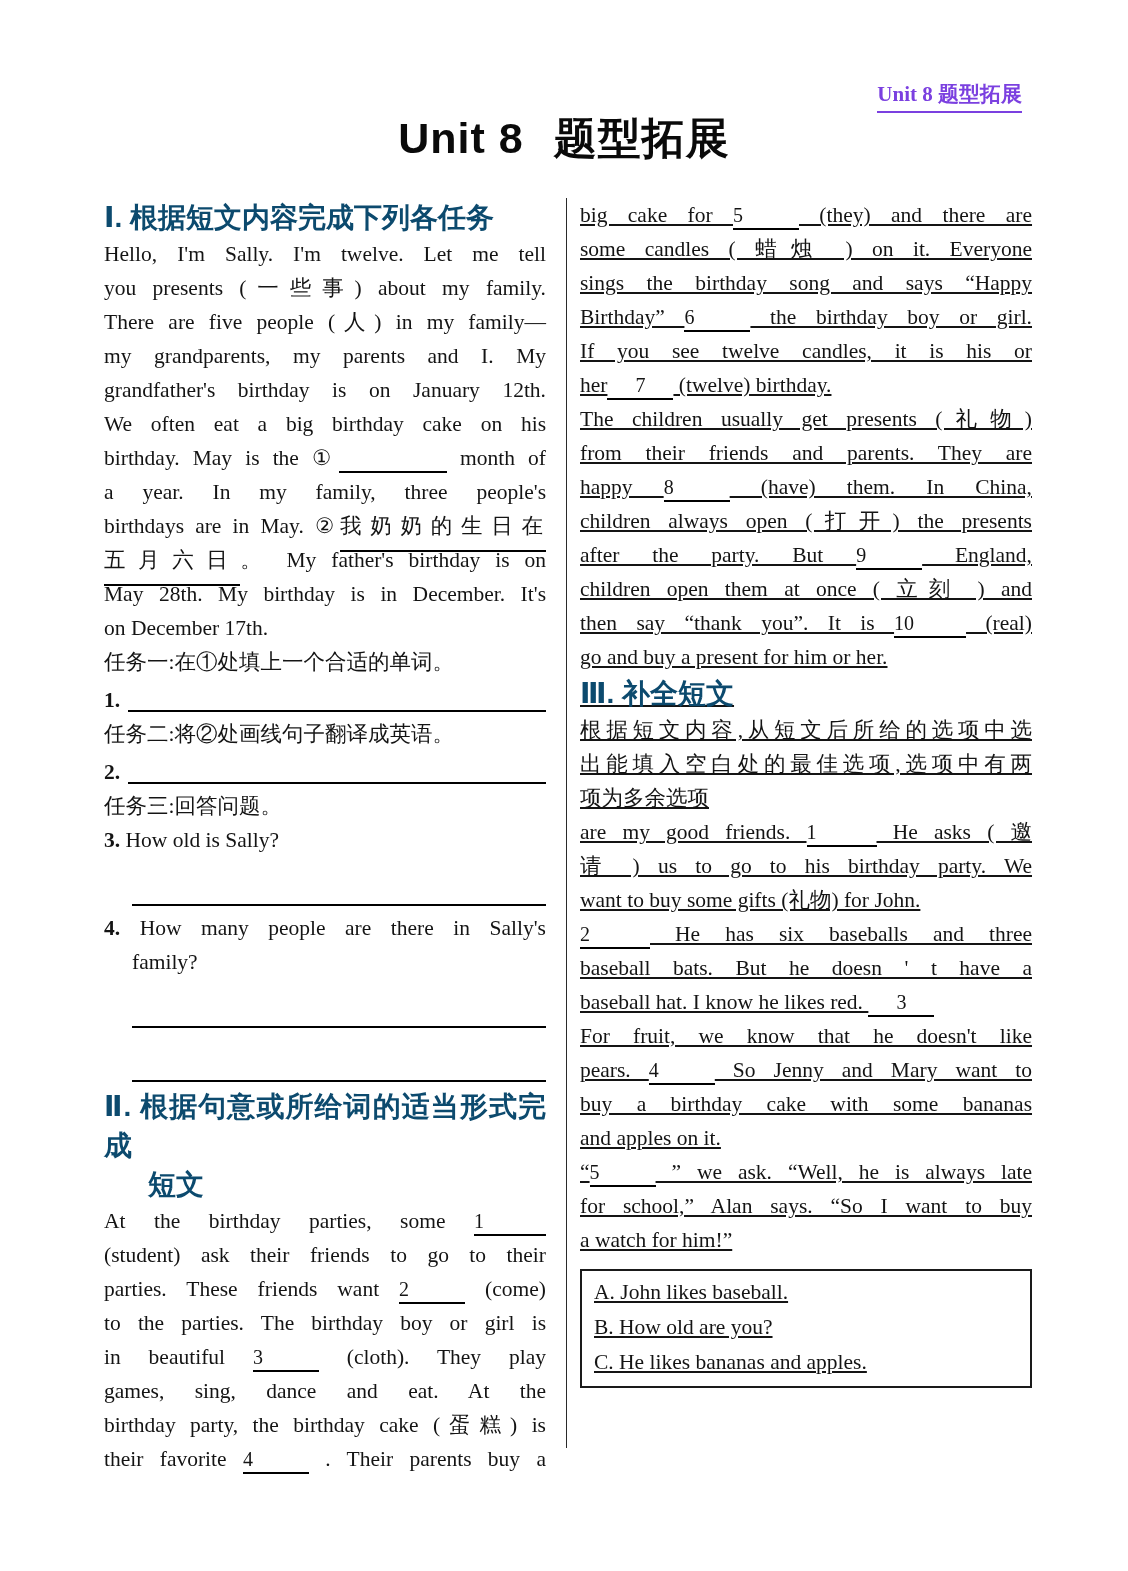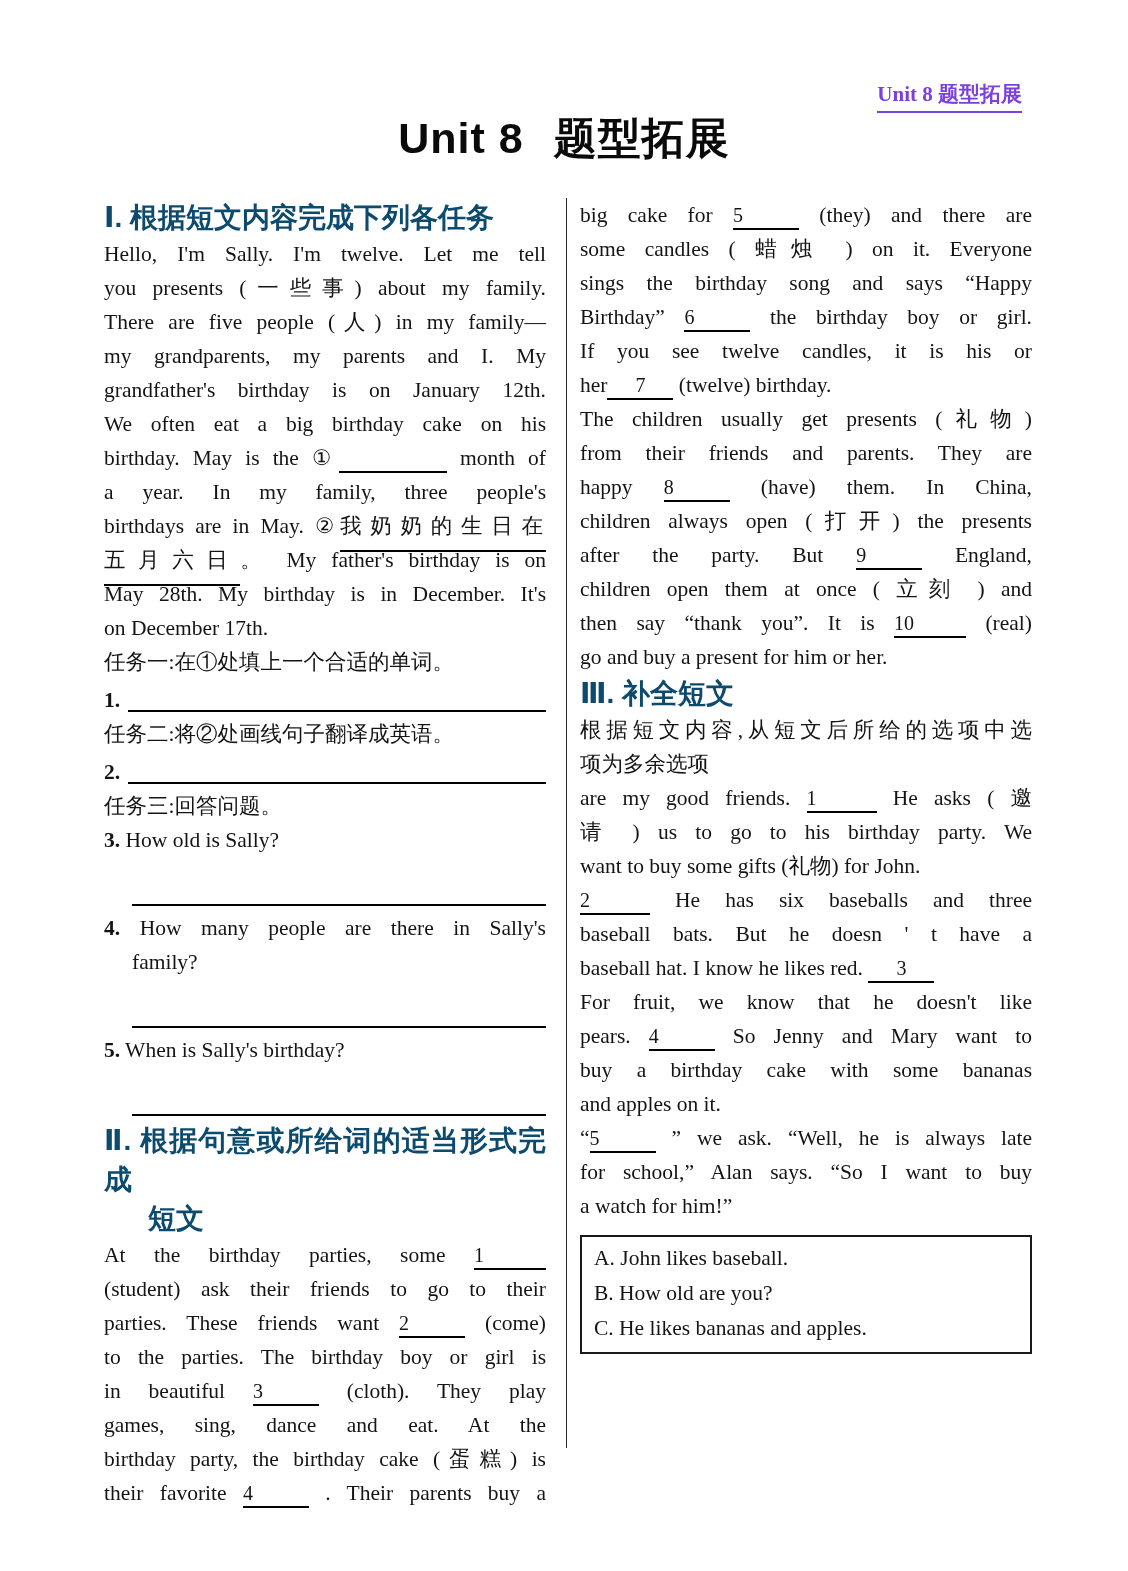--- a/index.html
+++ b/index.html
@@ -15,21 +15,21 @@
   }
   .main-title{
     position:absolute;top:110px;left:0;width:100%;text-align:center;
     font-family:"Liberation Sans","DejaVu Sans",sans-serif;
     font-weight:bold;font-size:43px;color:#0a0a0a;letter-spacing:1px;
   }
   .main-title .cn{margin-left:30px;}
   .divider{position:absolute;left:566px;top:198px;width:1px;height:1250px;background:#2a2a2a;}
   .col{position:absolute;top:198px;font-size:21.5px;line-height:34px;}
   .col-left{left:104px;width:442px;}
-  .col-right{left:580px;width:452px;}
+  .col-right{left:580px;width:452px;text-decoration:underline;}
   .line{min-height:34px;white-space:normal;}
   .just{text-align:justify;text-align-last:justify;}
   .sec{
     font-family:"Liberation Sans","DejaVu Sans",sans-serif;
     font-weight:bold;font-size:28px;line-height:39px;color:#0c4a6e;
   }
   .bd{font-weight:bold;}
   .blank{
     display:inline-block;text-align:center;border-bottom:2px solid #000;
     font-size:20px;line-height:24px;height:25px;vertical-align:baseline;
@@ -82,21 +82,20 @@
       <div class="line p">任务三:回答问题。</div>
       <div class="line p"><span class="bd">3.</span> How old is Sally?</div>
       <div class="line ufill">
         <span class="fill"></span>
       </div>
       <div class="line p just"><span class="bd">4.</span> How many people are there in Sally's</div>
       <div class="line p" style="padding-left: 28px;">family?</div>
       <div class="line ufill">
         <span class="fill"></span>
       </div>
-      <div class="line p"><span class="bd">5.</span> When is Sally's birthday?</div>
       <div class="line ufill">
         <span class="fill"></span>
       </div>
       <div class="line sec just">Ⅱ. 根据句意或所给词的适当形式完成</div>
       <div class="line sec" style="padding-left: 44px;">短文</div>
       <div class="line p just">At the birthday parties, some <span class="blank" style="width: 72px;">1</span></div>
       <div class="line p just">(student) ask their friends to go to their</div>
       <div class="line p just">parties. These friends want <span class="blank" style="width: 66px;">2</span> (come)</div>
       <div class="line p just">to the parties. The birthday boy or girl is</div>
       <div class="line p just">in beautiful <span class="blank" style="width: 66px;">3</span> (cloth). They play</div>
@@ -115,20 +114,21 @@
       <div class="line p just">The children usually get presents (礼物)</div>
       <div class="line p just">from their friends and parents. They are</div>
       <div class="line p just">happy <span class="blank" style="width: 66px;">8</span> (have) them. In China,</div>
       <div class="line p just">children always open (打开) the presents</div>
       <div class="line p just">after the party. But <span class="blank" style="width: 66px;">9</span> England,</div>
       <div class="line p just">children open them at once ( 立刻 ) and</div>
       <div class="line p just">then say “thank you”. It is <span class="blank" style="width: 72px;">10</span> (real)</div>
       <div class="line p">go and buy a present for him or her.</div>
       <div class="line sec">Ⅲ. 补全短文</div>
       <div class="line p just">根据短文内容,从短文后所给的选项中选</div>
+      <div class="line p just">出能填入空白处的最佳选项,选项中有两</div>
       <div class="line p">项为多余选项</div>
       <div class="line p just">are my good friends. <span class="blank" style="width: 70px;">1</span> He asks ( 邀</div>
       <div class="line p just">请 ) us to go to his birthday party. We</div>
       <div class="line p">want to buy some gifts (礼物) for John.</div>
       <div class="line p just"><span class="blank" style="width: 70px;">2</span> He has six baseballs and three</div>
       <div class="line p just">baseball bats. But he doesn ' t have a</div>
       <div class="line p">baseball hat. I know he likes red. <span class="blank" style="width: 66px;">3</span></div>
       <div class="line p just">For fruit, we know that he doesn't like</div>
       <div class="line p just">pears. <span class="blank" style="width: 66px;">4</span> So Jenny and Mary want to</div>
       <div class="line p just">buy a birthday cake with some bananas</div>

